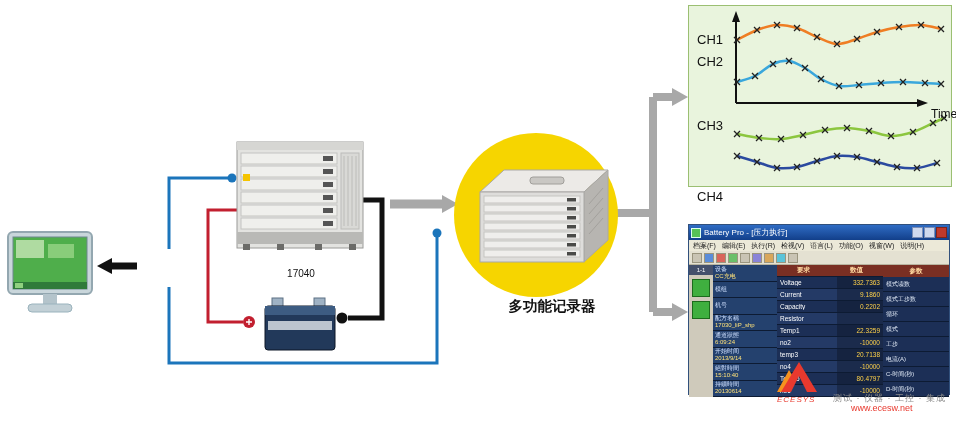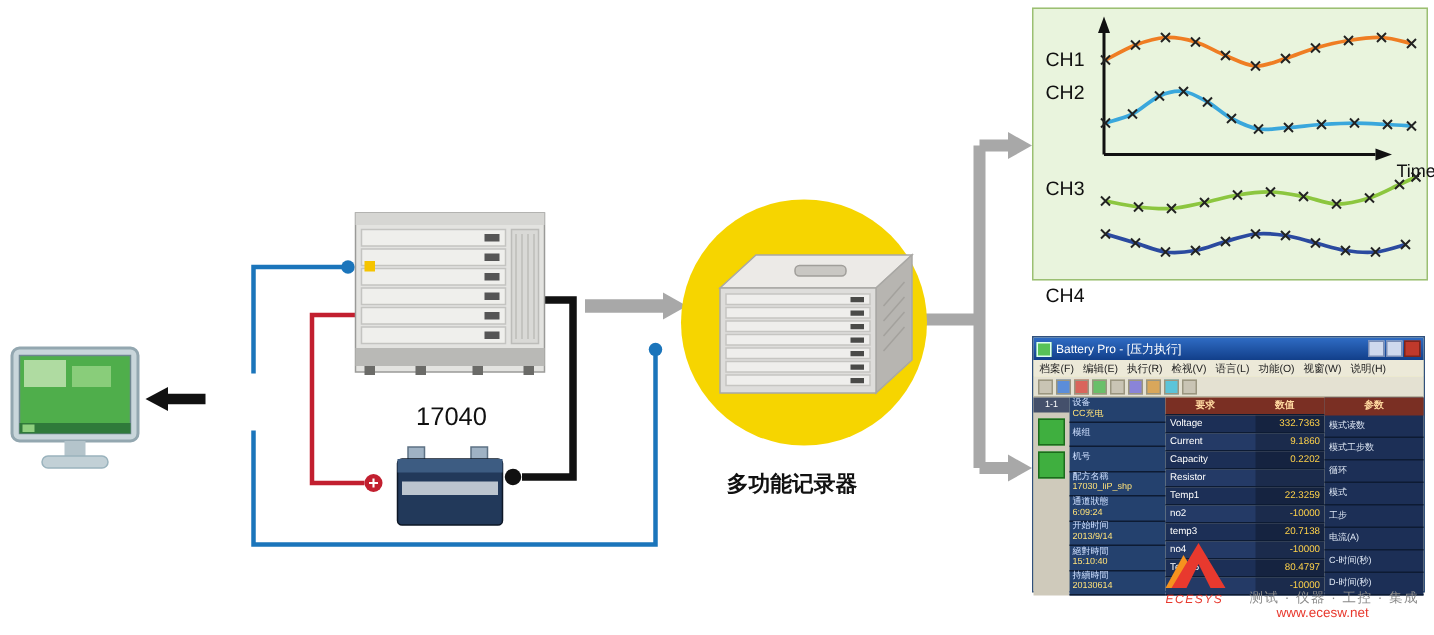--- a/index.html
+++ b/index.html
@@ -11,47 +11,47 @@
   .connectors{position:absolute;left:0;top:0;z-index:1;}
 
   
   .hub{position:absolute;left:139px;top:248px;width:60px;height:39px;background:#fff;
        border:2.5px solid #111;display:flex;align-items:center;justify-content:center;
        font-size:21px;letter-spacing:1px;z-index:3;}
 
   
   .rack{position:absolute;left:235px;top:138px;z-index:3;}
   .rack-label{position:absolute;left:237px;top:268px;width:128px;text-align:center;
-       font-size:17px;z-index:3;}
+       font-size:10px;z-index:3;}
 
   
   .battery{position:absolute;left:258px;top:290px;z-index:3;}
 
   
   .pc{position:absolute;left:2px;top:226px;z-index:3;}
 
   
   .circle{position:absolute;left:454px;top:133px;width:164px;height:164px;border-radius:50%;
        background:#f6d500;z-index:2;}
   .recorder{position:absolute;left:466px;top:158px;z-index:3;}
-  .recorder-label{position:absolute;left:436px;top:297px;width:184px;text-align:center;
-       font-weight:bold;font-size:14.5px;z-index:3;margin-top:16px;}
+  .recorder-label{position:absolute;left:460px;top:297px;width:184px;text-align:center;
+       font-weight:bold;font-size:14.5px;z-index:3;}
 
   
   .chart-panel{position:absolute;left:688px;top:5px;width:262px;height:180px;
        background:#e9f4dd;border:1px solid #9bbf72;z-index:2;text-align:center;}
   .ch-label{position:absolute;left:8px;font-size:13px;font-weight:500;color:#111;}
   .ch1{top:26px;} .ch2{top:48px;} .ch3{top:112px;} .ch4{top:156px;margin-top:27px;}
   .time-label{position:absolute;left:222px;top:101px;font-size:12px;color:#111;margin-left:20px;}
   .chart-caption{position:absolute;left:688px;top:189px;width:262px;text-align:center;
        font-weight:bold;font-size:13.5px;z-index:2;}
 
   
   .sw{position:absolute;left:688px;top:224px;width:262px;height:171px;z-index:2;
-      border:1px solid #31507c;background:#fef9c3;box-sizing:border-box;font-family:"Liberation Sans",sans-serif;}
+      border:1px solid #31507c;background:#fdba74;box-sizing:border-box;font-family:"Liberation Sans",sans-serif;}
   .sw-title{height:15px;background:linear-gradient(#2f6cc4,#123f8a);display:flex;align-items:center;
       color:#fff;font-size:8px;padding:0 2px;gap:3px;}
   .sw-ico{width:8px;height:8px;background:#57c257;border:1px solid #dfe;flex:0 0 auto;}
   .sw-title-text{flex:1;white-space:nowrap;overflow:hidden;}
   .sw-btns{display:flex;gap:1px;}
   .sw-btn{width:9px;height:9px;background:#cfd9ee;border:1px solid #7a8db5;}
   .sw-btn.close{background:#c0392b;border-color:#7e241b;}
   .sw-menu{height:11px;background:#ece9d8;display:flex;gap:6px;align-items:center;
       font-size:7px;color:#222;padding:0 4px;white-space:nowrap;overflow:hidden;}
   .sw-toolbar{height:13px;background:#e4e1d2;border-bottom:1px solid #b8b4a0;display:flex;

